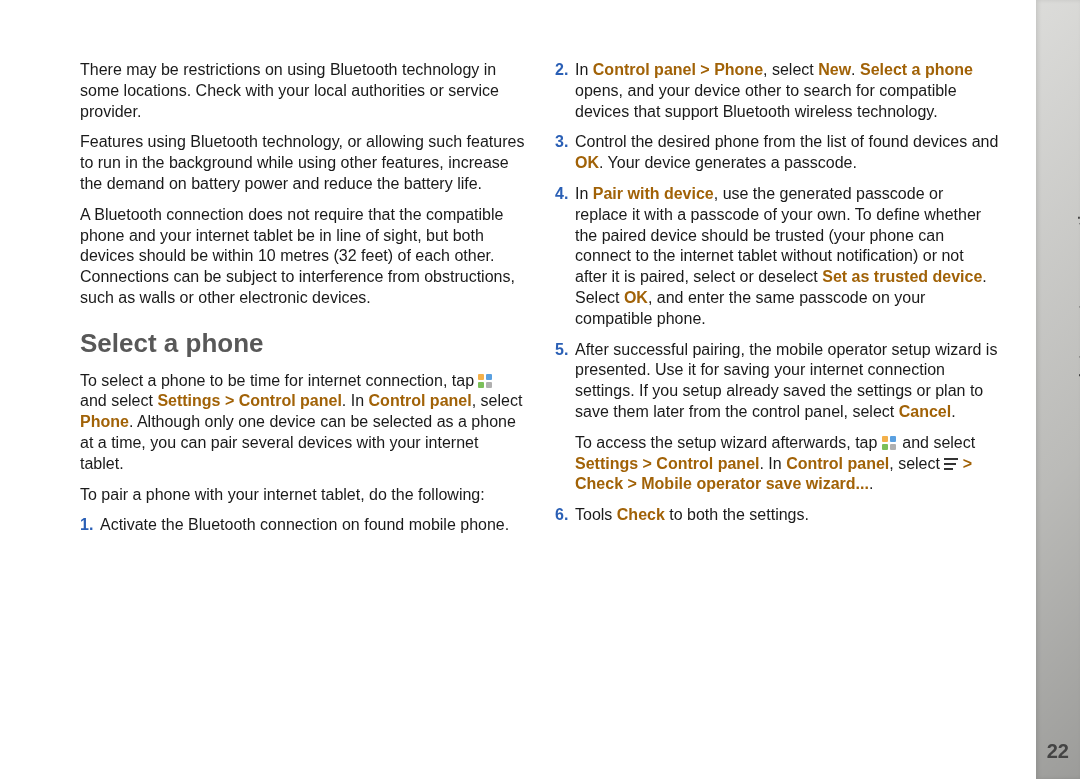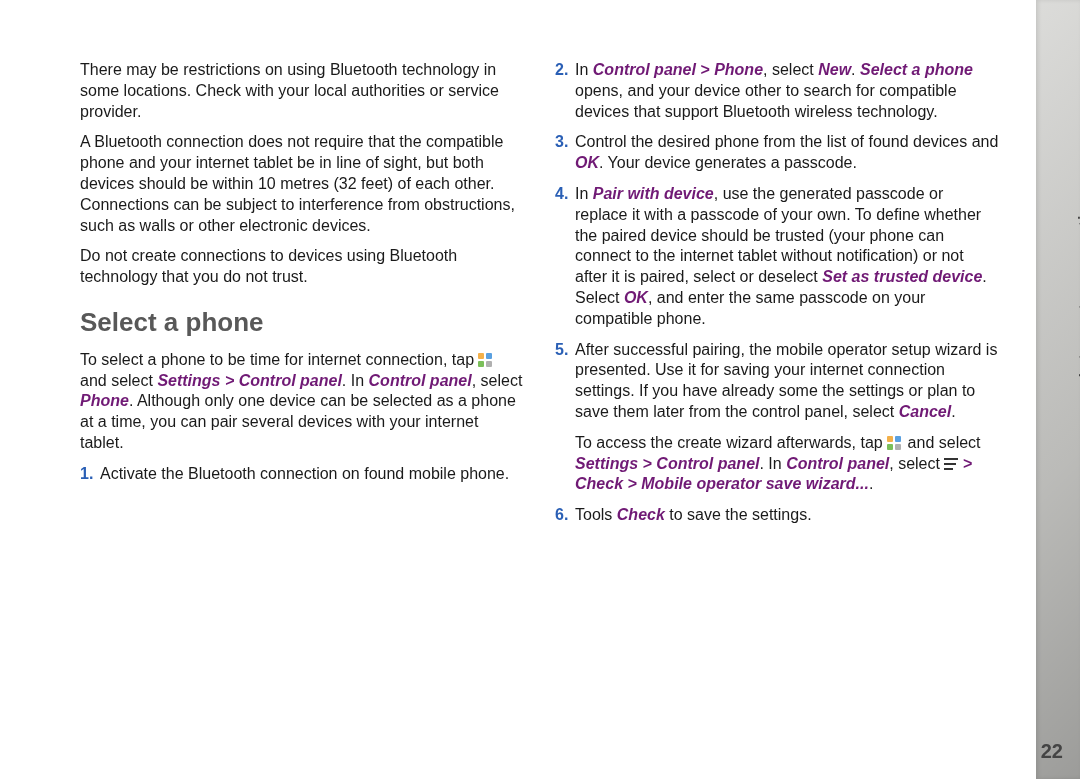--- a/index.html
+++ b/index.html
@@ -29,22 +29,21 @@
     width: 450px;
     font-size: 16px;
     line-height: 1.30;
     color: #1a1a1a;
   }
   .col p {
     margin: 0 0 10px 0;
   }
   .bold {
     font-weight: 700;
-    color: #701a75;
-    font-style: italic;
+    color: #a16207;
   }
   h2 {
     font-size: 26px;
     font-weight: 700;
     color: #585858;
     margin: 18px 0 10px 0;
   }
   ol.steps {
     list-style: none;
     padding: 0;
@@ -111,79 +110,80 @@
     top: 180px;
     transform: rotate(-90deg);
     transform-origin: right top;
     font-size: 22px;
     color: #444;
     white-space: nowrap;
     font-family: "Lucida Sans", Arial, sans-serif;
   }
   .page-number {
     position: absolute;
-    right: 17px;
+    right: 11px;
     bottom: 16px;
     font-size: 20px;
     font-weight: 700;
     color: #444;
     margin-left: 13px;
   }
 </style>
 </head>
 <body>
 
 <div class="page">
 
   <div class="columns">
 
     <div class="col">
       <p>There may be restrictions on using Bluetooth technology in some locations. Check with your local authorities or service provider.</p>
+      <p>Features using Bluetooth technology, or allowing such features to run in the background while using other features, increase the demand on battery power and reduce the battery life.</p>
       <p>A Bluetooth connection does not require that the compatible phone and your internet tablet be in line of sight, but both devices should be within 10 metres (32 feet) of each other. Connections can be subject to interference from obstructions, such as walls or other electronic devices.</p>
-      <p>Do not create connections to devices using Bluetooth technology that you do not trust.</p>
 
       <h2>Select a phone</h2>
 
       <p>
         <span>To select a phone to be time for internet connection, tap </span>
         <span class="app-icon"><span class="a"></span><span class="b"></span><span class="c"></span><span class="d"></span></span>
         <span> and select </span><span class="bold">Settings</span><span class="bold"> &gt; </span><span class="bold">Control panel</span><span>. In </span><span class="bold">Control panel</span><span>, select </span><span class="bold">Phone</span><span>. Although only one device can be selected as a phone at a time, you can pair several devices with your internet tablet.</span>
       </p>
 
+      <p>To pair a phone with your internet tablet, do the following:</p>
 
       <ol class="steps">
         <li><span>Activate the Bluetooth connection on found mobile phone.</span></li>
       </ol>
     </div>
 
     <div class="col">
       <ol class="steps" start="2" style="counter-reset: step 1;">
         <li>
           <span>In </span><span class="bold">Control panel</span><span class="bold"> &gt; </span><span class="bold">Phone</span><span>, select </span><span class="bold">New</span><span>. </span><span class="bold">Select a phone</span><span> opens, and your device other to search for compatible devices that support Bluetooth wireless technology.</span>
         </li>
         <li>
           <span>Control the desired phone from the list of found devices and </span><span class="bold">OK</span><span>. Your device generates a passcode.</span>
         </li>
         <li>
           <span>In </span><span class="bold">Pair with device</span><span>, use the generated passcode or replace it with a passcode of your own. To define whether the paired device should be trusted (your phone can connect to the internet tablet without notification) or not after it is paired, select or deselect </span><span class="bold">Set as trusted device</span><span>. Select </span><span class="bold">OK</span><span>, and enter the same passcode on your compatible phone.</span>
         </li>
         <li>
-          <span>After successful pairing, the mobile operator setup wizard is presented. Use it for saving your internet connection settings. If you have already some the settings or plan to save them later from the control panel, select </span><span class="bold">Cancel</span><span>.</span>
+          <span>After successful pairing, the mobile operator setup wizard is presented. Use it for saving your internet connection settings. If you setup already saved the settings or plan to save them later from the control panel, select </span><span class="bold">Cancel</span><span>.</span>
         </li>
       </ol>
       <p class="setup-block">
-          <span>To access the create wizard afterwards, tap </span>
+          <span>To access the setup wizard afterwards, tap </span>
           <span class="app-icon"><span class="a"></span><span class="b"></span><span class="c"></span><span class="d"></span></span>
           <span> and select </span><span class="bold">Settings</span><span class="bold"> &gt; </span><span class="bold">Control panel</span><span>. In </span><span class="bold">Control panel</span><span>, select </span>
           <span class="menu-icon"><span class="l1"></span><span class="l2"></span><span class="l3"></span></span>
           <span class="bold"> &gt; </span><span class="bold">Check</span><span class="bold"> &gt; </span><span class="bold">Mobile operator save wizard...</span><span>.</span>
       </p>
       <ol class="steps" style="counter-reset: step 5;">
         <li>
-          <span>Tools </span><span class="bold">Check</span><span> to save the settings.</span>
+          <span>Tools </span><span class="bold">Check</span><span> to both the settings.</span>
         </li>
       </ol>
     </div>
 
   </div>
 
   <div class="sidetab">
     <div class="sidetab-label">Internet connections</div>
     <div class="page-number">22</div>
   </div>

